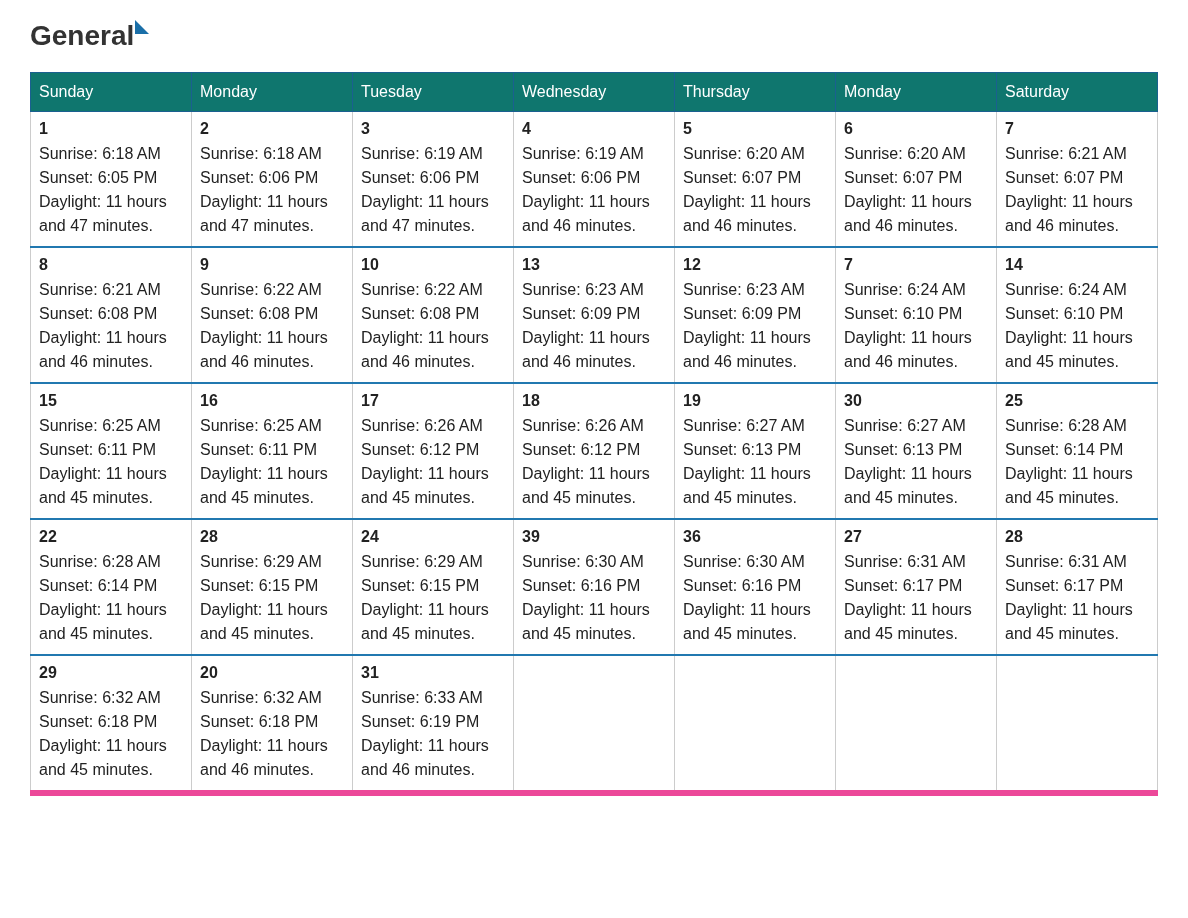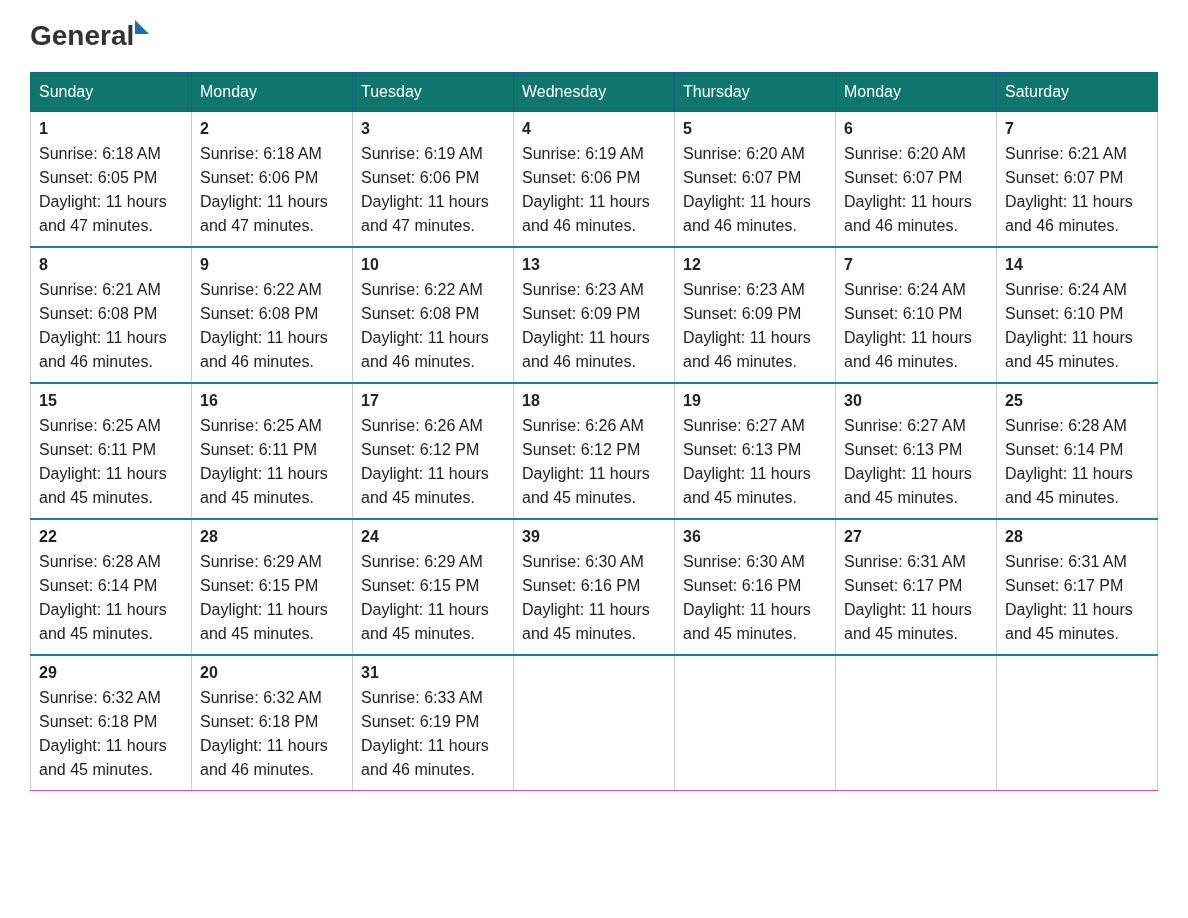--- a/index.html
+++ b/index.html
@@ -75,21 +75,21 @@
     .calendar td {
       vertical-align: top;
       padding: 8px;
       border: 1px solid #ccc;
       width: 14.28%;
       min-height: 110px;
       font-size: 13px;
       color: #222;
     }
     .calendar tr:last-child td {
-      border-bottom: 1px solid #ec4899;
+      border-bottom: 6px solid #ec4899;
     }
     .day-number {
       font-size: 16px;
       font-weight: bold;
       margin-bottom: 4px;
       display: block;
     }
     .day-info {
       font-size: 16px;
       line-height: 1.5;

